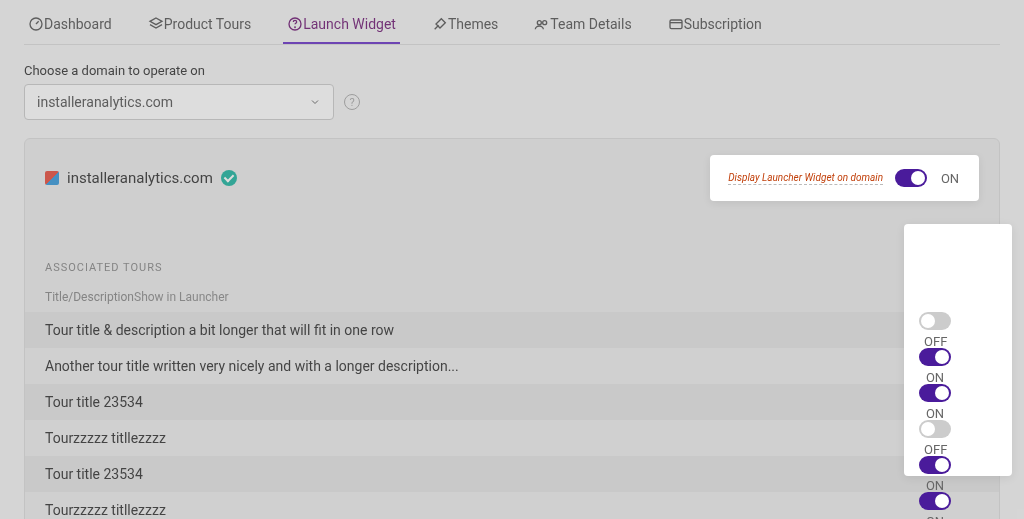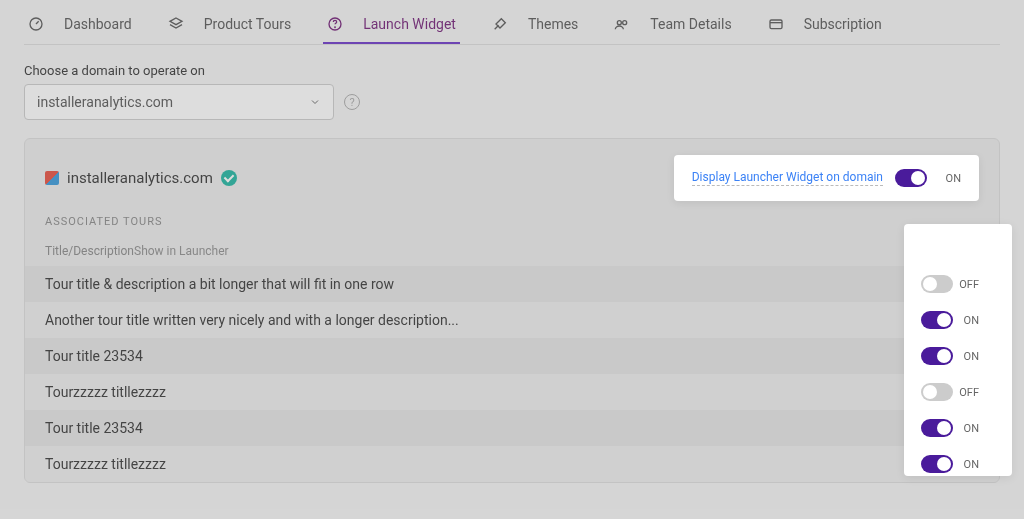--- a/index.html
+++ b/index.html
@@ -23,21 +23,21 @@
   }
   .tabs {
     display: flex;
     gap: 28px;
     border-bottom: 1px solid #ddd;
     padding-top: 8px;
   }
   .tab {
     display: flex;
     align-items: center;
-    gap: 20px;
+    gap: 0;
     padding: 8px 4px 10px 4px;
     color: #555;
     font-size: 14px;
     cursor: pointer;
     border-bottom: 2px solid transparent;
   }
   .tab.active {
     color: #701a75;
     border-bottom: 2px solid #6a33c7;
   }
@@ -123,24 +123,25 @@
     z-index: 10;
     background: #fff;
     border-radius: 4px;
     padding: 14px 18px;
     display: flex;
     align-items: center;
     gap: 12px;
     box-shadow: 0 2px 8px rgba(0,0,0,0.08);
   }
   .launcher-toggle-box .label {
-    font-size: 12px;
-    color: #3b82f6;
+    font-size: 10px;
+    color: #c2410c;
     border-bottom: 1px dashed #bbb;
     padding-bottom: 1px;
+    font-style: italic;
   }
   .toggle {
     position: relative;
     width: 32px;
     height: 18px;
     background: #ccc;
     border-radius: 9px;
     cursor: pointer;
     flex-shrink: 0;
   }
@@ -151,30 +152,31 @@
     height: 14px;
     background: #fff;
     border-radius: 50%;
     top: 2px;
     left: 2px;
     transition: none;
   }
   .toggle.on { background: #4a1b9b; }
   .toggle.on::after { left: 16px; }
   .toggle-text {
-    font-size: 11px;
+    font-size: 13px;
     color: #666;
     width: 22px;
-    text-align: right;
+    text-align: center;
   }
   .section-label {
     padding: 0 20px 10px 20px;
     font-size: 11px;
     letter-spacing: 1px;
     color: #888;
+    margin-top: 46px;
   }
   .table-head {
     display: flex;
     justify-content: flex-start;
     padding: 6px 20px 8px 20px;
     font-size: 12px;
     color: #888;
   }
   .rows {
     position: relative;
@@ -189,20 +191,21 @@
     color: #333;
   }
   .row:nth-child(even) { background: rgba(255,255,255,0.12); }
   .row:nth-child(odd) { background: rgba(0,0,0,0.03); }
   .row .controls {
     display: flex;
     align-items: center;
     gap: 4px;
     width: 88px;
     justify-content: flex-end;
+    flex-direction: column;
   }
   .show-column-highlight {
     position: absolute;
     top: 224px;
     right: 12px;
     width: 108px;
     height: 252px;
     background: #fff;
     border-radius: 4px;
     z-index: 8;

